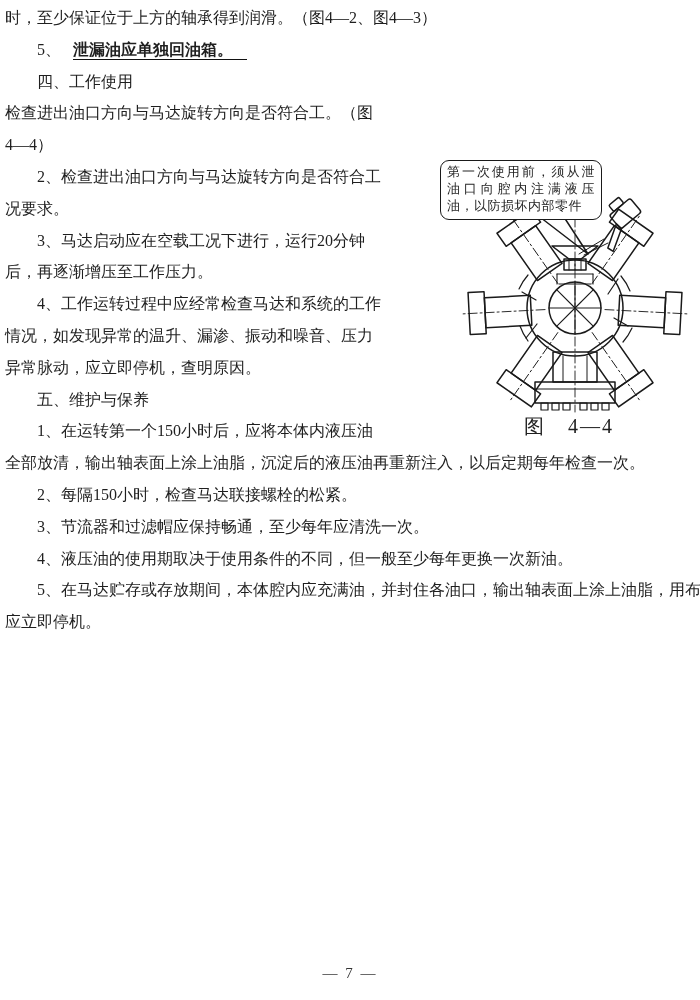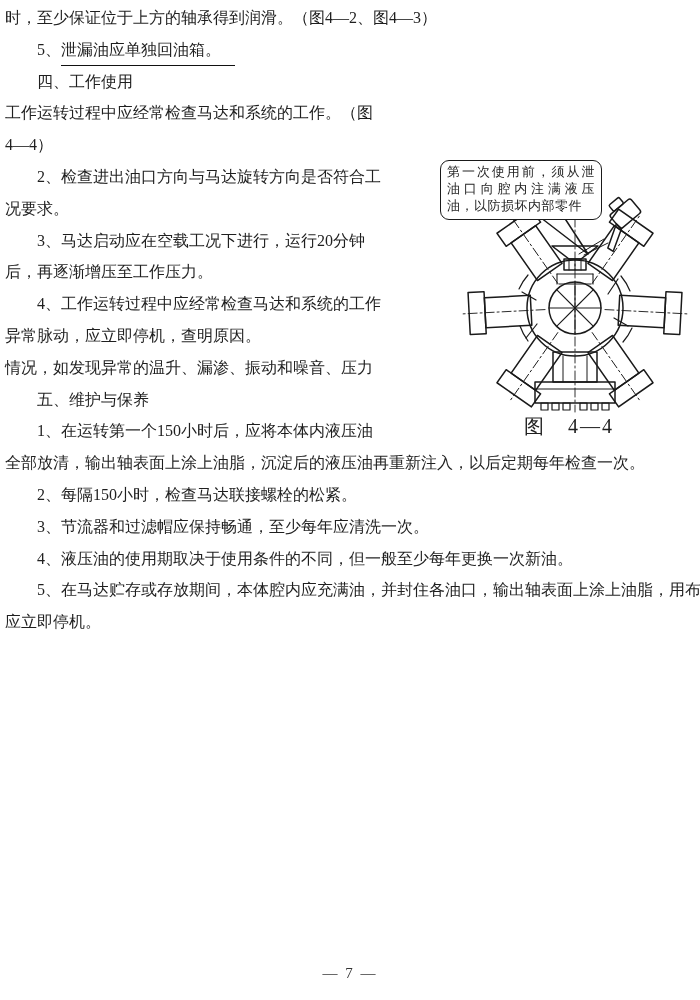--- a/index.html
+++ b/index.html
@@ -11,23 +11,23 @@
   .page{position:absolute;inset:0;}
   .text-layer{
     position:absolute;left:5px;top:2px;right:5px;
     font-size:16px;
   }
   .line{
     height:31.8px;line-height:31.8px;white-space:nowrap;overflow:visible;
   }
   .line.indent{padding-left:32px;}
   .emphasis{
-    font-weight:400;
+    font-weight:700;
     border-bottom:1.8px solid #111;
-    padding-right:14px;padding-bottom:7px;
+    padding-right:14px;padding-bottom:1px;margin-left:12px;
   }
   .figure{
     position:absolute;left:438px;top:156px;width:262px;height:284px;
   }
   .figure svg{position:absolute;left:0;top:0;}
   .callout{
     position:absolute;left:2px;top:4px;width:148px;
     border:1.6px solid #1a1a1a;border-radius:9px;
     background:#fff;z-index:2;
     padding:3px 6px 4px 6px;
@@ -46,29 +46,29 @@
 </style>
 </head>
 <body>
 
 <div class="page">
 
   <div class="text-layer">
       <div class="line"><span>时，至少保证位于上方的轴承得到润滑。（图4—2、图4—3）</span></div>
       <div class="line indent"><span>5、</span><span class="emphasis">泄漏油应单独回油箱。</span></div>
       <div class="line indent"><span>四、工作使用</span></div>
-      <div class="line"><span>工作运转过程中应经常检查马达和系统的工作。（图</span></div>
+      <div class="line"><span>检查进出油口方向与马达旋转方向是否符合工。（图</span></div>
       <div class="line"><span>4—4）</span></div>
       <div class="line indent"><span>2、检查进出油口方向与马达旋转方向是否符合工</span></div>
       <div class="line"><span>况要求。</span></div>
       <div class="line indent"><span>3、马达启动应在空载工况下进行，运行20分钟</span></div>
       <div class="line"><span>后，再逐渐增压至工作压力。</span></div>
       <div class="line indent"><span>4、工作运转过程中应经常检查马达和系统的工作</span></div>
+      <div class="line"><span>情况，如发现异常的温升、漏渗、振动和噪音、压力</span></div>
       <div class="line"><span>异常脉动，应立即停机，查明原因。</span></div>
-      <div class="line"><span>情况，如发现异常的温升、漏渗、振动和噪音、压力</span></div>
       <div class="line indent"><span>五、维护与保养</span></div>
       <div class="line indent"><span>1、在运转第一个150小时后，应将本体内液压油</span></div>
       <div class="line"><span>全部放清，输出轴表面上涂上油脂，沉淀后的液压油再重新注入，以后定期每年检查一次。</span></div>
       <div class="line indent"><span>2、每隔150小时，检查马达联接螺栓的松紧。</span></div>
       <div class="line indent"><span>3、节流器和过滤帽应保持畅通，至少每年应清洗一次。</span></div>
       <div class="line indent"><span>4、液压油的使用期取决于使用条件的不同，但一般至少每年更换一次新油。</span></div>
       <div class="line indent"><span>5、在马达贮存或存放期间，本体腔内应充满油，并封住各油口，输出轴表面上涂上油脂，用布</span></div>
       <div class="line"><span>应立即停机。</span></div>
     </div>
 

